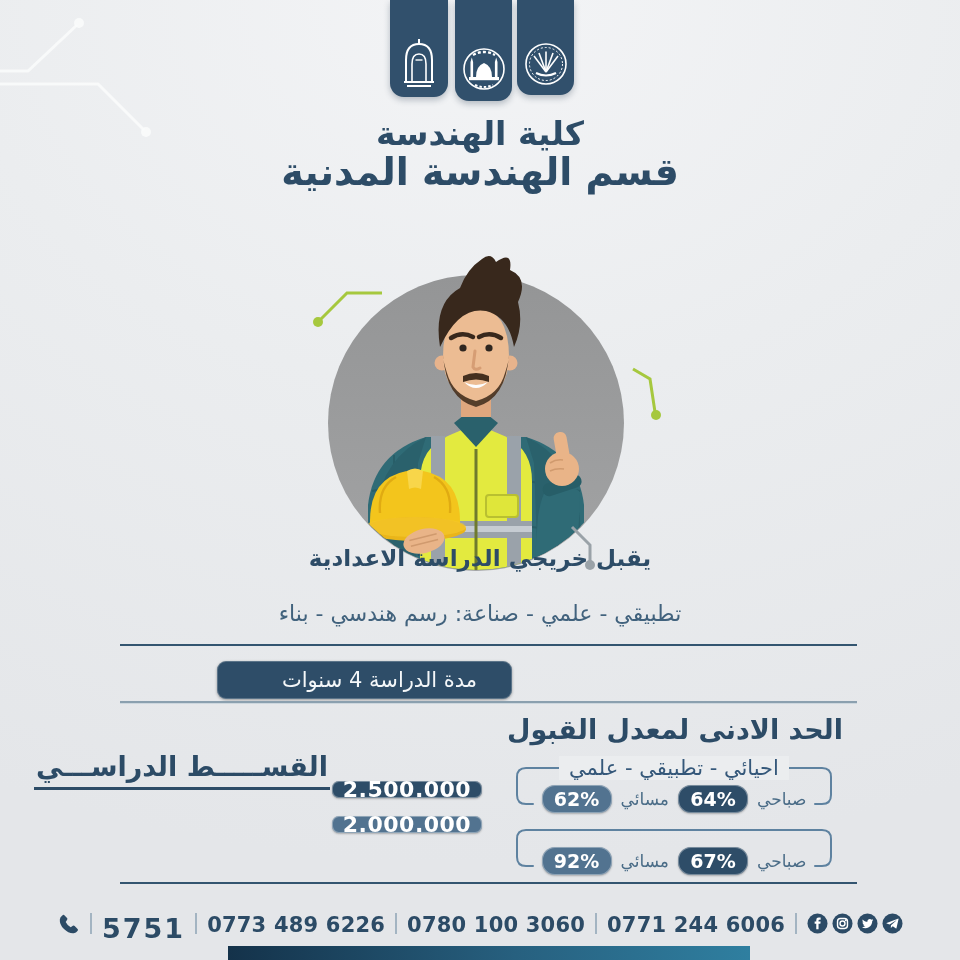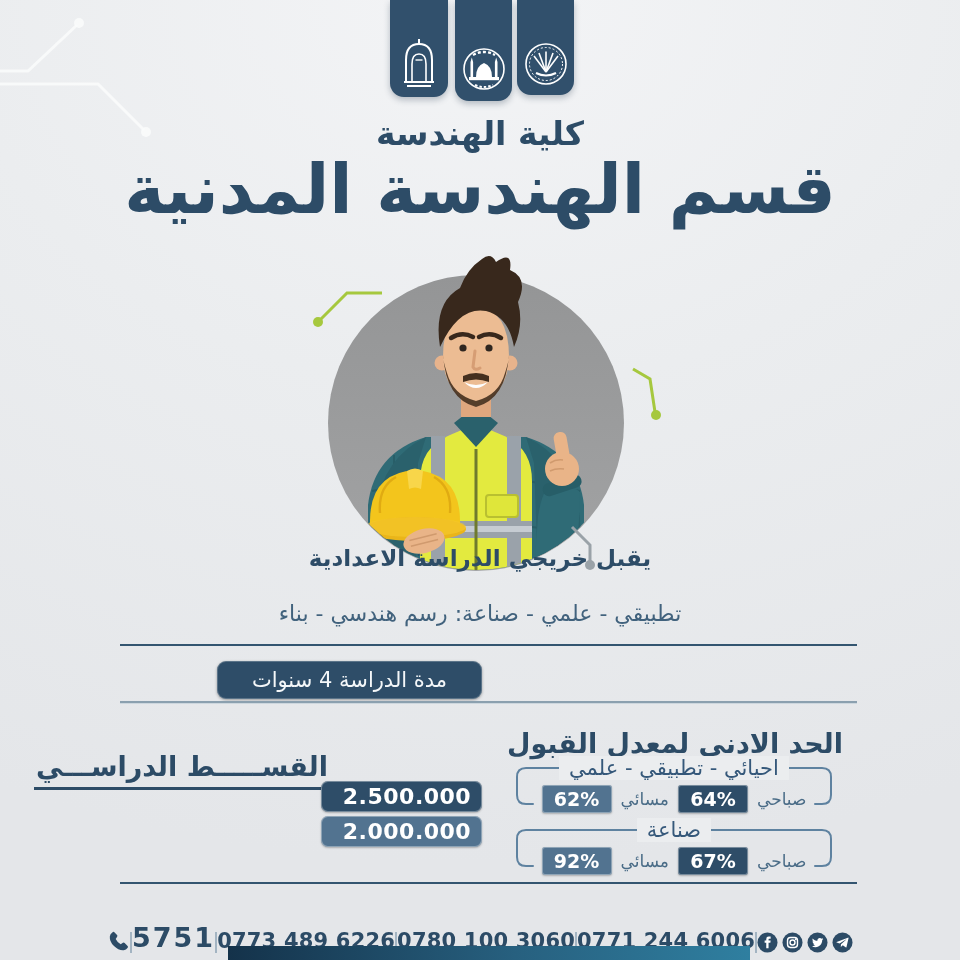--- a/index.html
+++ b/index.html
@@ -13,66 +13,66 @@
 
   
   .badge{position:absolute;top:0;background:#31506c;border-radius:0 0 14px 14px;
          box-shadow:0 3px 6px rgba(40,60,80,.30);}
   #badge1{left:390px;width:58px;height:97px;}
   #badge2{left:455px;width:57px;height:101px;}
   #badge3{left:517px;width:57px;height:95px;}
   .badge svg{position:absolute;bottom:9px;left:50%;transform:translateX(-50%);}
 
   .college-title{top:114px;left:0;width:100%;text-align:center;font-size:33px;font-weight:600;color:#2d4c67;}
-  .dept-title{top:150px;left:0;width:100%;text-align:center;font-size:68px;font-weight:800;color:#2d4c67;letter-spacing:-1px;}
+  .dept-title{top:150px;left:0;width:100%;text-align:center;font-size:38px;font-weight:800;color:#2d4c67;letter-spacing:-1px;}
 
   .photo-wrap{position:absolute;left:328px;top:260px;width:296px;height:296px;}
 
   .caption1{top:545px;left:0;width:100%;text-align:center;font-size:23px;font-weight:700;color:#2d4c67;}
   .caption2{top:601px;left:0;width:100%;text-align:center;font-size:22px;color:#41627d;}
 
   .divider{position:absolute;left:120px;width:737px;border-top:2px solid #335570;}
   #div1{top:644px;}
   #div2{top:701px;border-top:2px solid #8ba0af;border-bottom:1px solid #cdd7de;}
   #div3{top:882px;}
 
   .info-btn{position:absolute;top:661px;height:38px;background:#2e4d68;border-radius:9px;
     color:#f4f7f9;font-size:21px;display:flex;align-items:center;justify-content:center;
     box-shadow:0 1px 3px rgba(0,0,0,.35), inset 0 0 0 1px rgba(255,255,255,.22);direction:rtl;cursor:pointer;}
   #btn-mode{left:490px;width:267px;}
-  #btn-duration{left:217px;width:265px;}
+  #btn-duration{left:217px;width:265px;padding-left:30px;}
 
   
-  .acc-title{top:714px;left:505px;width:340px;text-align:center;font-size:27px;font-weight:800;direction:rtl;margin-top:14px;}
+  .acc-title{top:714px;left:505px;width:340px;text-align:center;font-size:27px;font-weight:800;direction:rtl;}
   .acc-group{position:absolute;left:513px;width:322px;height:62px;}
   #acc-g1{top:755px;} #acc-g2{top:817px;}
   .acc-bracket{position:absolute;left:0;top:0;}
   .acc-label{position:absolute;top:0;width:100%;text-align:center;font-size:21px;color:#35587a;line-height:26px;direction:rtl;}
   .acc-label span{background:#ebedef;padding:0 10px;}
   .acc-row{position:absolute;top:30px;width:100%;display:flex;direction:rtl;justify-content:center;align-items:center;gap:9px;}
   .acc-word{font-size:17px;color:#4a6c87;font-family:Liberation Serif, serif;}
-  .chip{height:28px;min-width:70px;border-radius:3px;color:#fff;font-size:19px;font-weight:700;
+  .chip{height:28px;min-width:70px;border-radius:13px;color:#fff;font-size:19px;font-weight:700;
         display:flex;align-items:center;justify-content:center;direction:ltr;
         box-shadow:0 1px 2px rgba(0,0,0,.25), inset 0 0 0 1px rgba(255,255,255,.35);}
   .chip.dark{background:#2e4d68;}
   .chip.light{background:#527390;}
 
   
   .tui-title{top:735px;left:120px;width:210px;text-align:center;font-size:27px;font-weight:800;direction:rtl;white-space:nowrap;}
   .tui-title span{display:inline-block;border-bottom:3px solid #2d4c67;padding:0 2px 5px 2px;margin-top:16px;}
   .tui-row{position:absolute;left:120px;width:362px;display:flex;direction:rtl;align-items:center;justify-content:flex-start;gap:10px;}
   #tui-r1{top:781px;} #tui-r2{top:816px;}
   .tui-label{font-size:25px;color:#40617d;white-space:nowrap;}
-  .tui-value{width:150px;height:31px;border-radius:7px;font-size:22px;font-weight:700;color:#fff;
+  .tui-value{width:150px;height:17px;border-radius:7px;font-size:22px;font-weight:700;color:#fff;
     display:flex;align-items:center;justify-content:center;letter-spacing:.5px;direction:ltr;
-    box-shadow:0 1px 2px rgba(0,0,0,.25), inset 0 0 0 1px rgba(255,255,255,.35);padding-left:11px;}
+    box-shadow:0 1px 2px rgba(0,0,0,.25), inset 0 0 0 1px rgba(255,255,255,.35);}
   .tui-value.dark{background:#2e4d68;} .tui-value.light{background:#527390;}
 
   
-  .footer{position:absolute;top:913px;left:0;width:100%;display:flex;align-items:flex-end;justify-content:center;gap:0;color:#2c4b66;margin-top:9px;}
+  .footer{position:absolute;top:913px;left:0;width:100%;display:flex;align-items:flex-start;justify-content:center;gap:10px;color:#2c4b66;}
   .sep{width:2px;height:21px;background:#a3b4c2;}
   .short-num{font-size:27px;font-weight:800;letter-spacing:2px;}
   .phone-num{font-size:21px;font-weight:700;letter-spacing:.2px;}
   .social{display:flex;gap:4px;align-items:center;}
   .social svg{cursor:pointer;}
   .bottom-bar{position:absolute;top:946px;left:228px;width:522px;height:14px;
     background:linear-gradient(90deg,#14324a 0%,#27607f 55%,#2f7fa0 100%);}
 </style>
 </head>
 <body>
@@ -238,21 +238,20 @@
       <span class="chip dark">64%</span>
       <span class="acc-word">مسائي</span>
       <span class="chip light">62%</span>
     </div>
   </div>
 
   <div class="acc-group" id="acc-g2">
     <svg class="acc-bracket" width="322" height="52" viewBox="0 0 322 52">
       <path d="M20 49 H13 Q4 49 4 40 V22 Q4 13 13 13 H309 Q318 13 318 22 V40 Q318 49 309 49 H302" fill="none" stroke="#5e82a0" stroke-width="2" stroke-linecap="round"></path>
     </svg>
-    <div class="acc-label"><span>صناعة</span></div>
     <div class="acc-row">
       <span class="acc-word">صباحي</span>
       <span class="chip dark">67%</span>
       <span class="acc-word">مسائي</span>
       <span class="chip light">92%</span>
     </div>
   </div>
 
   <div class="abs tui-title"><span>القســـــط الدراســـي</span></div>
   <div class="tui-row" id="tui-r1">

